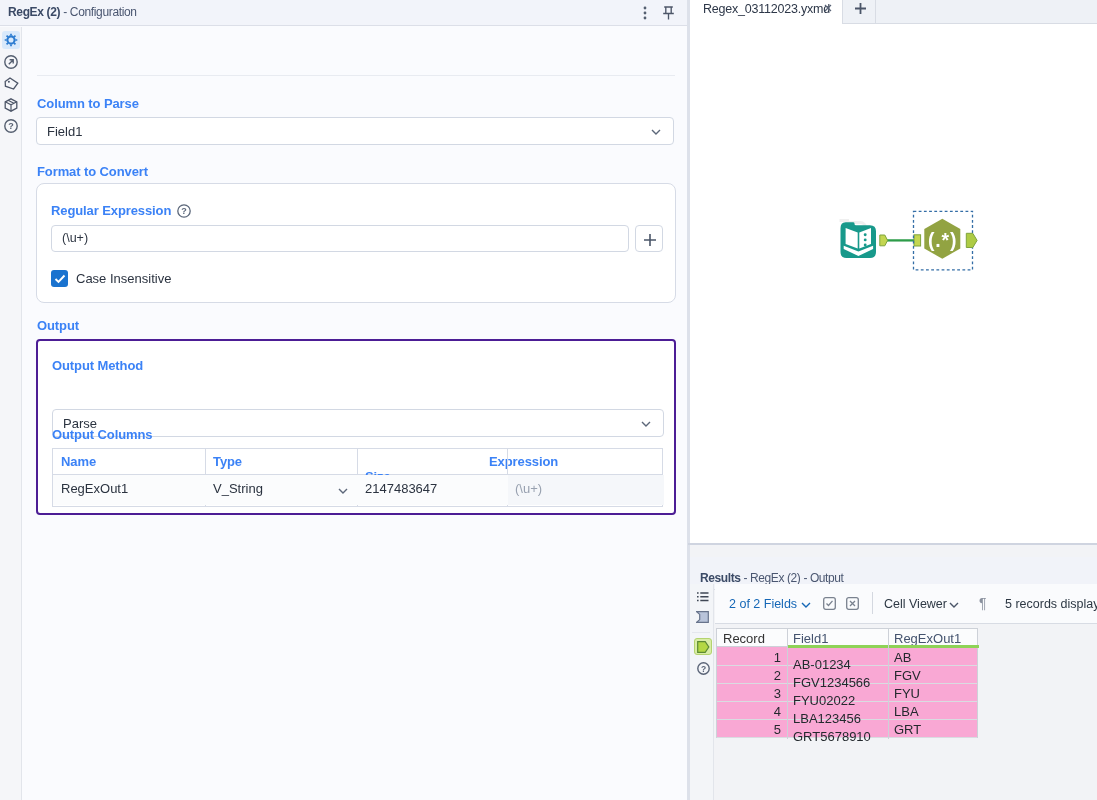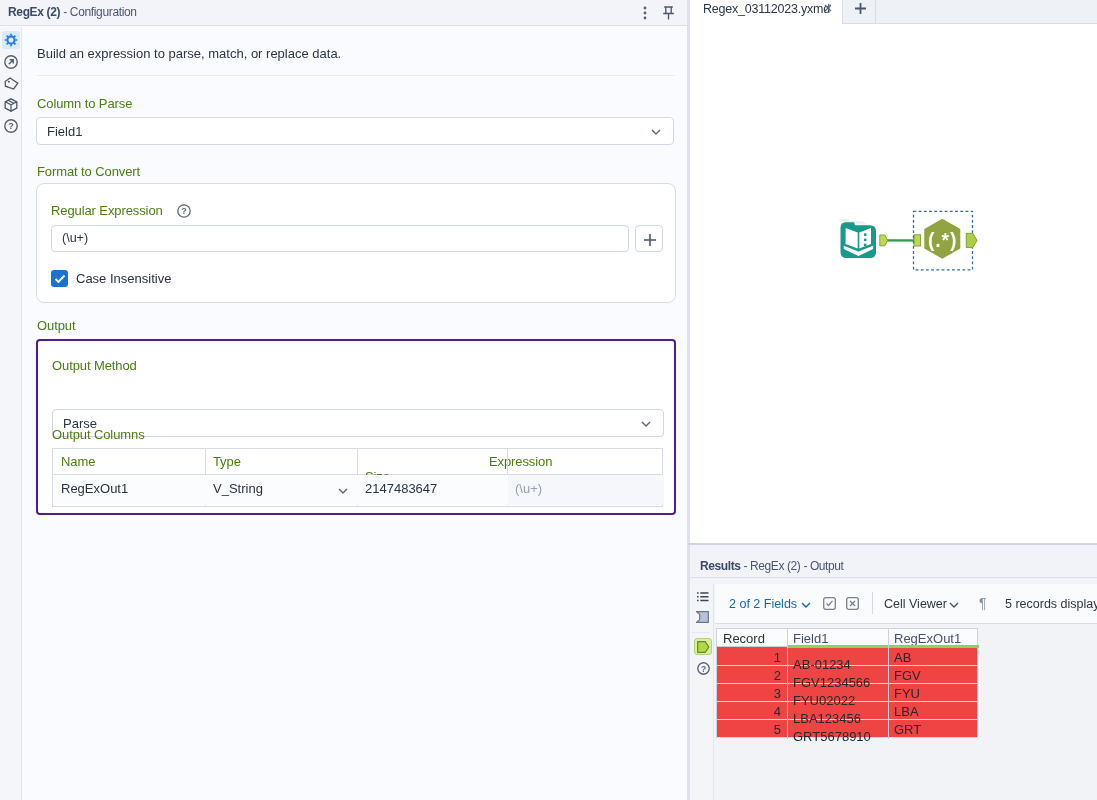--- a/index.html
+++ b/index.html
@@ -1,18 +1,18 @@
 <!DOCTYPE html>
 <html><head>
 <meta charset="utf-8">
 <style>
 * { margin:0; padding:0; box-sizing:border-box; }
 html,body { width:1097px; height:800px; font-family:"Liberation Sans",sans-serif; overflow:hidden; background:#fff; }
 .abs { position:absolute; }
-.lbl { font-size:13px; font-weight:normal; color:#4d7c0f; letter-spacing:-0.1px; }
+.lbl { font-size:13px; font-weight:bold; color:#3b82f6; letter-spacing:-0.1px; }
 .txt { font-size:13px; color:#2b3340; }
 .inp { background:#fff; border:1px solid #d2d8e3; border-radius:4px; }
 .rrow { left:0; width:260px; height:18px; border-bottom:1px solid #d9dce1; font-size:13px; color:#24292e; }
 .rrow .rc { position:absolute; right:196px; top:2px; }
 .rrow .f1 { position:absolute; left:76px; top:9px; }
 .rrow .f2 { position:absolute; left:177px; top:2px; }
 </style>
 </head>
 <body>
 
@@ -54,21 +54,20 @@
       <path d="M7 0.8 L12.8 3.8 V10.2 L7 13.2 L1.2 10.2 V3.8 Z" fill="none" stroke="#4d5668" stroke-width="1.3"></path>
       <path d="M1.2 3.8 L7 6.8 L12.8 3.8 M7 6.8 V13.2 M4 2.3 L9.9 5.3" fill="none" stroke="#4d5668" stroke-width="1.2"></path>
     </svg>
 
     <svg class="abs" style="left:4px;top:91.5px;" width="14" height="14" viewBox="0 0 14 14">
       <circle cx="7" cy="7" r="6.2" fill="none" stroke="#555f70" stroke-width="1.4"></circle>
       <text x="7" y="10.3" font-size="9" font-weight="bold" fill="#555f70" text-anchor="middle" font-family="Liberation Sans">?</text>
     </svg>
   </div>
 
-  <div class="abs txt" style="left:37px;top:46px;font-size:13px;color:#2e3643;">Build an expression to parse, match, or replace data.</div>
   <div class="abs" style="left:37px;top:75px;width:638px;height:1px;background:#e8ebf1;"></div>
 
   <div class="abs lbl" style="left:37px;top:96px;">Column to Parse</div>
   <div class="abs inp" style="left:36px;top:117px;width:638px;height:28px;">
     <div class="abs txt" style="left:10px;top:6px;">Field1</div>
     <svg class="abs" style="right:12px;top:11px;" width="10" height="6" viewBox="0 0 10 6">
         <path d="M1 1 L5 5 L9 1" fill="none" stroke="#5c6779" stroke-width="1.4"></path>
       </svg>
   </div>
 
@@ -173,21 +172,21 @@
     <text x="252.6" y="222.8" font-size="19.5" font-weight="bold" fill="#fff" text-anchor="middle" letter-spacing="0.8" font-family="Liberation Sans">(.*)</text>
 
     <path d="M276.3 209.3 h6.5 l4.3 7.1 l-4.3 7.1 h-6.5 Z" fill="#aecb44" stroke="#7fa43c" stroke-width="1"></path>
   </svg>
 </div>
 
 <div class="abs" style="left:688px;top:543px;width:409px;height:2px;background:#cfd4e0;"></div>
 
 <div class="abs" style="left:690px;top:545px;width:407px;height:255px;background:#f2f3f6;">
 
-  <div class="abs" style="left:0;top:0;width:407px;height:33px;background:#f1f3f9;border-bottom:1px solid #dcdfe8;">
+  <div class="abs" style="left:0;top:12px;width:407px;height:33px;background:#f1f3f9;border-bottom:1px solid #dcdfe8;">
     <div class="abs" style="left:10px;top:14px;font-size:12px;letter-spacing:-0.4px;color:#3b4a66;"><b>Results</b> <span style="color:#4a5670;">- RegEx (2) - Output</span></div>
   </div>
 
   <div class="abs" style="left:0;top:39px;width:24px;height:216px;background:#f3f5f8;border-right:1px solid #e2e5eb;">
 
     <svg class="abs" style="left:7px;top:8px;" width="12" height="10" viewBox="0 0 12 10">
       <g stroke="#3f4754" stroke-width="1.5">
         <path d="M0 1 H1.6 M3.3 1 H11.5"></path>
           <path d="M0 4.8 H1.6 M3.3 4.8 H11.5"></path>
           <path d="M0 8.6 H1.6 M3.3 8.6 H11.5"></path>
@@ -227,21 +226,21 @@
     </svg>
     <div class="abs" style="left:157px;top:8px;width:1px;height:22px;background:#d4d8e0;"></div>
     <div class="abs" style="left:169px;top:13px;font-size:12.5px;color:#2d3844;">Cell Viewer</div>
     <svg class="abs" style="left:234px;top:18px;" width="10" height="6" viewBox="0 0 10 6">
         <path d="M1 1 L5 5 L9 1" fill="none" stroke="#4a5568" stroke-width="1.4"></path>
       </svg>
     <div class="abs" style="left:264px;top:11px;font-size:14px;color:#8a919e;">¶</div>
     <div class="abs" style="left:290px;top:13px;font-size:12.5px;color:#2d3844;white-space:nowrap;">5 records displayed</div>
   </div>
 
-  <div class="abs" style="left:26px;top:83px;width:262px;height:110px;background:#ef4444;border:1px solid #cdd1d8;">
+  <div class="abs" style="left:26px;top:83px;width:262px;height:110px;background:#f9a8d4;border:1px solid #cdd1d8;">
     <div class="abs" style="left:0;top:0;width:260px;height:18px;background:#fbfcfd;border-bottom:1px solid #cdd1d8;">
       <div class="abs" style="left:6px;top:2px;font-size:13px;color:#333;">Record</div>
       <div class="abs" style="left:76px;top:2px;font-size:13px;color:#44536e;">Field1</div>
       <div class="abs" style="left:177px;top:2px;font-size:13px;color:#44536e;">RegExOut1</div>
     </div>
     <div class="abs" style="left:70px;top:16px;width:192px;height:3px;background:#8ed357;"></div>
     <div class="abs rrow" style="top:19px;">
         <span class="rc">1</span>
         <span class="f1">AB-01234</span>
         <span class="f2">AB</span>

